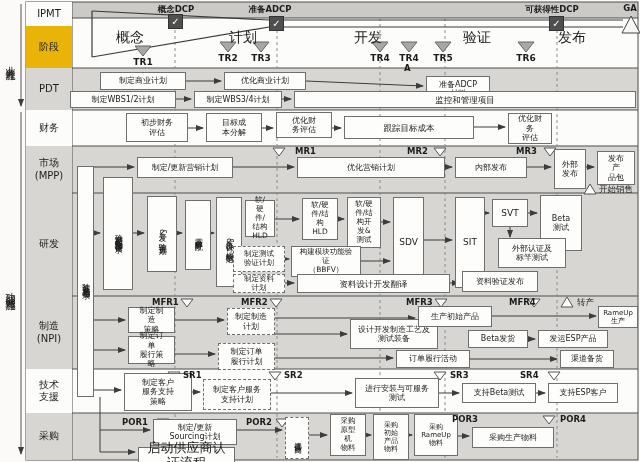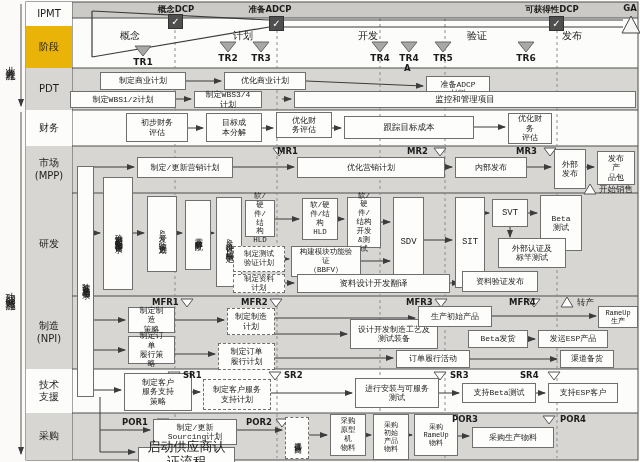--- a/index.html
+++ b/index.html
@@ -5,26 +5,26 @@
   html,body{margin:0;padding:0;background:#efeeec;}
   #diagram{position:relative;width:640px;height:462px;background:#fbfaf8;
     font-family:"DejaVu Sans","Liberation Sans",sans-serif;color:#1c1c1c;overflow:hidden;}
   #diagram *{box-sizing:border-box;}
   .abs{position:absolute;}
   .lane-bg{position:absolute;}
   .lane-label{position:absolute;display:flex;align-items:center;justify-content:center;
     text-align:center;font-size:10px;white-space:pre-line;line-height:1.25;}
   .flow-box{position:absolute;background:#fdfdfc;border:1px solid #6f6f6f;
     display:flex;align-items:center;justify-content:center;text-align:center;
-    font-size:8px;line-height:1.18;padding:7px;font-family:Liberation Mono, monospace;}
+    font-size:8px;line-height:1.18;padding:7px;}
   .flow-box.dash{border-style:dashed;}
   .flow-box.vert{writing-mode:vertical-rl;letter-spacing:1px;}
   .marker-label{position:absolute;font-size:8.5px;font-weight:bold;white-space:nowrap;}
   .tr-label{position:absolute;font-size:9px;font-weight:bold;transform:translateX(-50%);white-space:nowrap;}
-  .phase-label{position:absolute;font-size:10px;transform:translateX(-50%);white-space:nowrap;}
+  .phase-label{position:absolute;font-size:14px;transform:translateX(-50%);white-space:nowrap;}
   .dcp-label{position:absolute;font-size:8.5px;font-weight:bold;transform:translateX(-50%);white-space:nowrap;}
   .dcp-check{position:absolute;width:15px;height:15px;background:#4f4f4f;border:1px solid #333;
     color:#fff;font-size:10px;display:flex;align-items:center;justify-content:center;}
   .annot{position:absolute;font-size:8.5px;white-space:nowrap;}
   .rail-label{position:absolute;writing-mode:vertical-rl;letter-spacing:2px;font-size:10px;
     display:flex;align-items:center;justify-content:center;}
   svg.layer{position:absolute;left:0;top:0;z-index:1;}
   .z2{z-index:2;}
 </style>
 </head>
@@ -179,21 +179,21 @@
     <div class="dcp-label z2" style="left: 270px; top: 4px;">准备ADCP</div>
     <div class="dcp-check z2" style="left: 269px; top: 16px;">✓</div>
     <div class="dcp-label z2" style="left: 552px; top: 4px;">可获得性DCP</div>
     <div class="dcp-check z2" style="left: 549px; top: 16px;">✓</div>
     <div class="dcp-label z2" style="left: 630px; top: 3px;">GA</div>
     <div class="flow-box z2" style="left: 100px; top: 72px; width: 86px; height: 18px; white-space: normal;">制定商业计划</div>
     <div class="flow-box z2" style="left: 224px; top: 72px; width: 82px; height: 18px; white-space: normal;">优化商业计划</div>
     <div class="flow-box z2" style="left: 426px; top: 76px; width: 64px; height: 26px; white-space: pre-line;">准备ADCP
 材料</div>
     <div class="flow-box z2" style="left: 70px; top: 91px; width: 106px; height: 17px; white-space: normal;">制定WBS1/2计划</div>
-    <div class="flow-box z2" style="left: 194px; top: 91px; width: 68px; height: 17px; white-space: normal;">制定WBS3/4计划</div>
+    <div class="flow-box z2" style="left: 194px; top: 91px; width: 88px; height: 17px; white-space: normal;">制定WBS3/4计划</div>
     <div class="flow-box z2" style="left: 294px; top: 91px; width: 342px; height: 17px; font-size: 8.5px; white-space: normal;">监控和管理项目</div>
     <div class="flow-box z2" style="left: 126px; top: 113px; width: 62px; height: 29px; white-space: pre-line;">初步财务
 评估</div>
     <div class="flow-box z2" style="left: 206px; top: 113px; width: 56px; height: 29px; white-space: pre-line;">目标成
 本分解</div>
     <div class="flow-box z2" style="left: 276px; top: 112px; width: 56px; height: 26px; white-space: pre-line;">优化财
 务评估</div>
     <div class="flow-box z2" style="left: 344px; top: 116px; width: 130px; height: 23px; font-size: 8.5px; white-space: normal;">跟踪目标成本</div>
     <div class="flow-box z2" style="left: 508px; top: 113px; width: 44px; height: 31px; white-space: pre-line;">优化财务
 评估</div>
@@ -260,21 +260,21 @@
 原型机
 物料</div>
     <div class="flow-box z2" style="left: 373px; top: 414px; width: 36px; height: 46px; font-size: 7px; white-space: pre-line;">采购
 初始
 产品
 物料</div>
     <div class="flow-box z2" style="left: 414px; top: 414px; width: 44px; height: 42px; font-size: 7px; white-space: pre-line;">采购
 RameUp
 物料</div>
     <div class="flow-box z2" style="left: 472px; top: 427px; width: 82px; height: 21px; white-space: normal;">采购生产物料</div>
-    <div class="marker-label z2" style="left: 242px; top: 146px; padding-left: 35px;">MR1</div>
+    <div class="marker-label z2" style="left: 260px; top: 146px; padding-left: 35px;">MR1</div>
     <div class="marker-label z2" style="left: 407px; top: 146px;">MR2</div>
     <div class="marker-label z2" style="left: 516px; top: 146px;">MR3</div>
     <div class="marker-label z2" style="left: 152px; top: 297px;">MFR1</div>
     <div class="marker-label z2" style="left: 241px; top: 297px;">MFR2</div>
     <div class="marker-label z2" style="left: 406px; top: 297px;">MFR3</div>
     <div class="marker-label z2" style="left: 499px; top: 297px; padding-left: 10px;">MFR4</div>
     <div class="marker-label z2" style="left: 183px; top: 370px;">SR1</div>
     <div class="marker-label z2" style="left: 284px; top: 370px;">SR2</div>
     <div class="marker-label z2" style="left: 450px; top: 370px;">SR3</div>
     <div class="marker-label z2" style="left: 520px; top: 370px;">SR4</div>

